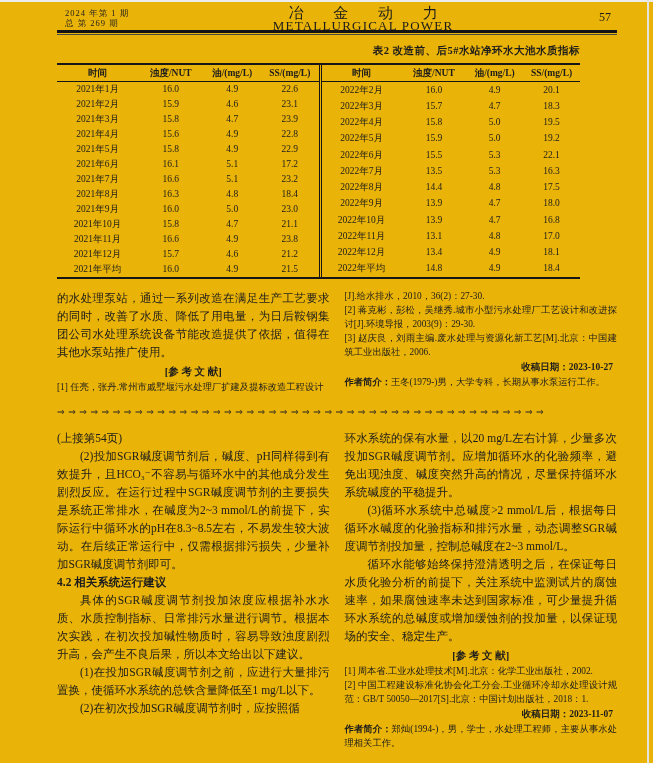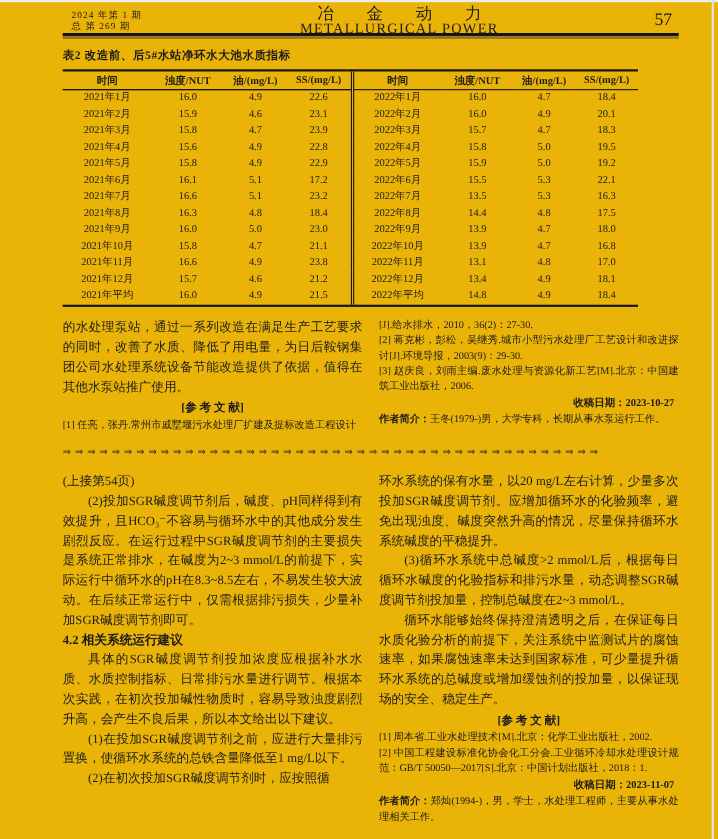--- a/index.html
+++ b/index.html
@@ -15,26 +15,26 @@
   }
   .scan-edge-right{position:absolute;top:0;bottom:0;right:4px;width:2px;background:#e3e3e1;}
   .scan-edge-top{position:absolute;top:0;left:0;right:0;height:2px;background:#ececea;}
 
   
   .header{display:flex;align-items:flex-start;height:24px;}
   .issue{width:110px;font-size:8.5px;line-height:10px;letter-spacing:1px;padding-left:8px;padding-top:2px;white-space:nowrap;}
   .head-center{flex:1;text-align:center;}
   .journal-cn{font-size:15px;letter-spacing:13px;line-height:15px;text-indent:13px;}
   .journal-en{font-size:13px;letter-spacing:1.2px;line-height:10px;}
-  .pageno{width:60px;text-align:right;font-size:16px;padding-top:4px;padding-right:6px;}
+  .pageno{width:60px;text-align:right;font-size:12px;padding-top:4px;padding-right:6px;}
   .rule-thick{height:3px;background:#141414;}
   .rule-thin{height:1px;background:#4a4a4a;margin-top:1px;}
 
   
-  .table-title{width:523px;text-align:left;font-weight:bold;font-size:10.5px;margin:9px 0 5px 0;letter-spacing:.5px;}
+  .table-title{width:523px;text-align:right;font-weight:bold;font-size:10.5px;margin:9px 0 5px 0;letter-spacing:.5px;}
   .tables{display:flex;width:523px;border-top:2px solid #161616;border-bottom:2px solid #161616;}
   .tables table{width:50%;border-collapse:collapse;table-layout:fixed;}
   .tables table.right{border-left:3px double #161616;}
   .tables th{font-size:9.5px;font-weight:bold;height:16px;border-bottom:1.5px solid #161616;padding:0;text-align:center;}
   .tables td{font-size:9.5px;height:15px;padding:0;text-align:center;line-height:15px;}
   .tables th:nth-child(1),.tables td:nth-child(1){width:31%;}
   .tables th:nth-child(2),.tables td:nth-child(2){width:25%;}
   .tables th:nth-child(3),.tables td:nth-child(3){width:22%;}
   .tables th:nth-child(4),.tables td:nth-child(4){width:22%;}
 
@@ -178,26 +178,20 @@
       <thead>
         <tr>
           <th>时间</th>
           <th>浊度/NUT</th>
           <th>油/(mg/L)</th>
           <th>SS/(mg/L)</th>
         </tr>
       </thead>
       <tbody>
           <tr>
-            <td>2022年1月</td>
-            <td>16.0</td>
-            <td>4.7</td>
-            <td>18.4</td>
-          </tr>
-          <tr>
             <td>2022年2月</td>
             <td>16.0</td>
             <td>4.9</td>
             <td>20.1</td>
           </tr>
           <tr>
             <td>2022年3月</td>
             <td>15.7</td>
             <td>4.7</td>
             <td>18.3</td>

